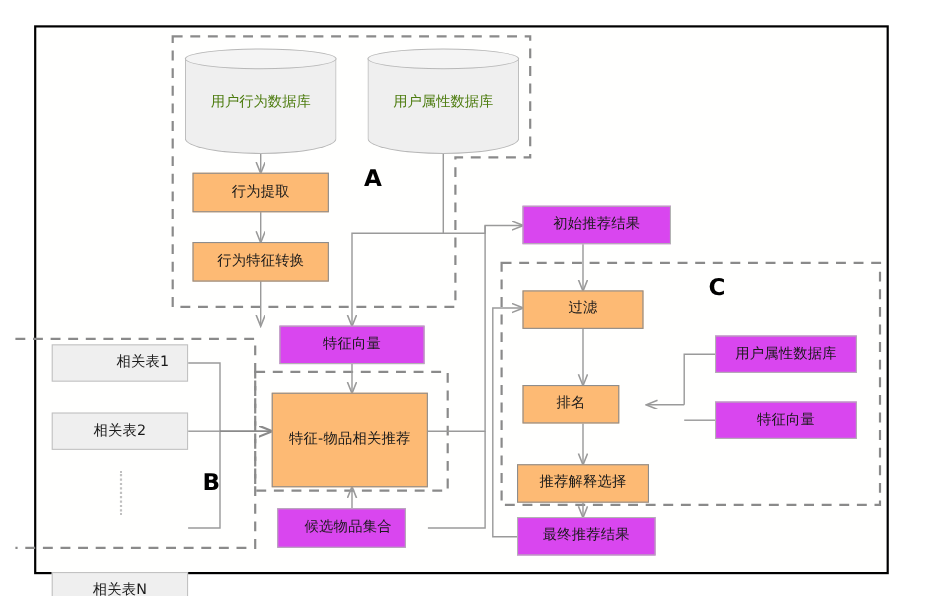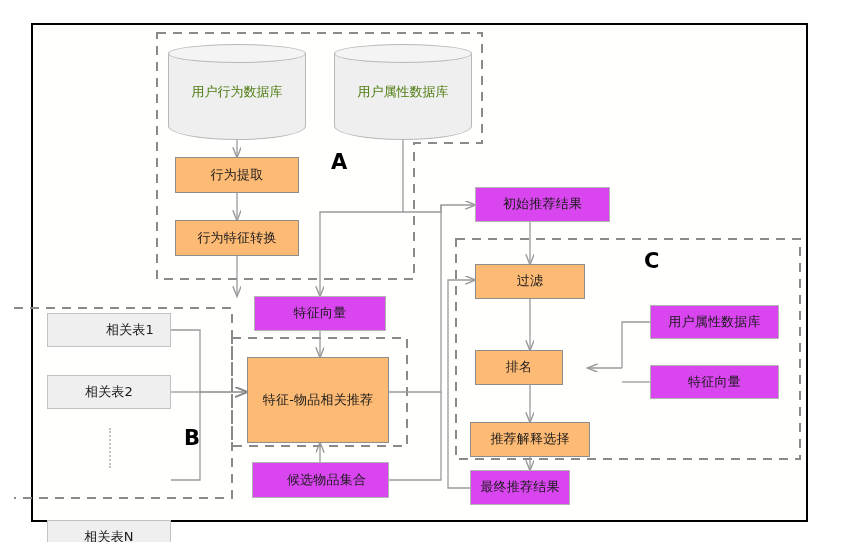--- a/index.html
+++ b/index.html
@@ -197,21 +197,21 @@
   <div class="node box-light" style="left:254px; top:296px; width:132px; height:35px;">
     <span>特征向量</span>
   </div>
 
   <div class="node box-dark" style="left:247px; top:357px; width:142px; height:86px;
        flex-direction:row;">
     <span>特征-物品</span>
     <span>相关推荐</span>
   </div>
 
-  <div class="node box-light" style="left:252px; top:462px; width:137px; height:36px;padding-left:12px;">
+  <div class="node box-light" style="left:252px; top:462px; width:117px; height:36px;padding-left:12px;">
     <span>候选物品集合</span>
   </div>
 
   <div class="node box-table" style="left:47px; top:330px; width:124px; height:34px;
        transform:translateY(-17px);padding-left:42px;">
     <span>相关表1</span>
   </div>
 
   <div class="node box-table" style="left:47px; top:392px; width:124px; height:34px;
        transform:translateY(-17px);">
@@ -236,21 +236,21 @@
   </div>
 
   <div class="node box-dark" style="left:475px; top:350px; width:88px; height:35px;">
     <span>排名</span>
   </div>
 
   <div class="node box-dark" style="left:470px; top:422px; width:120px; height:35px;">
     <span>推荐解释选择</span>
   </div>
 
-  <div class="node box-light" style="left:470px; top:470px; width:100px; height:35px;">
+  <div class="node box-light" style="left:470px; top:470px; width:126px; height:35px;">
     <span>最终推荐结果</span>
   </div>
 
   <div class="node box-light" style="left:650px; top:305px; width:129px; height:34px;">
     <span>用户属性数据库</span>
   </div>
 
   <div class="node box-light" style="left:650px; top:365px; width:129px; height:34px;">
     <span>特征向量</span>
   </div>

